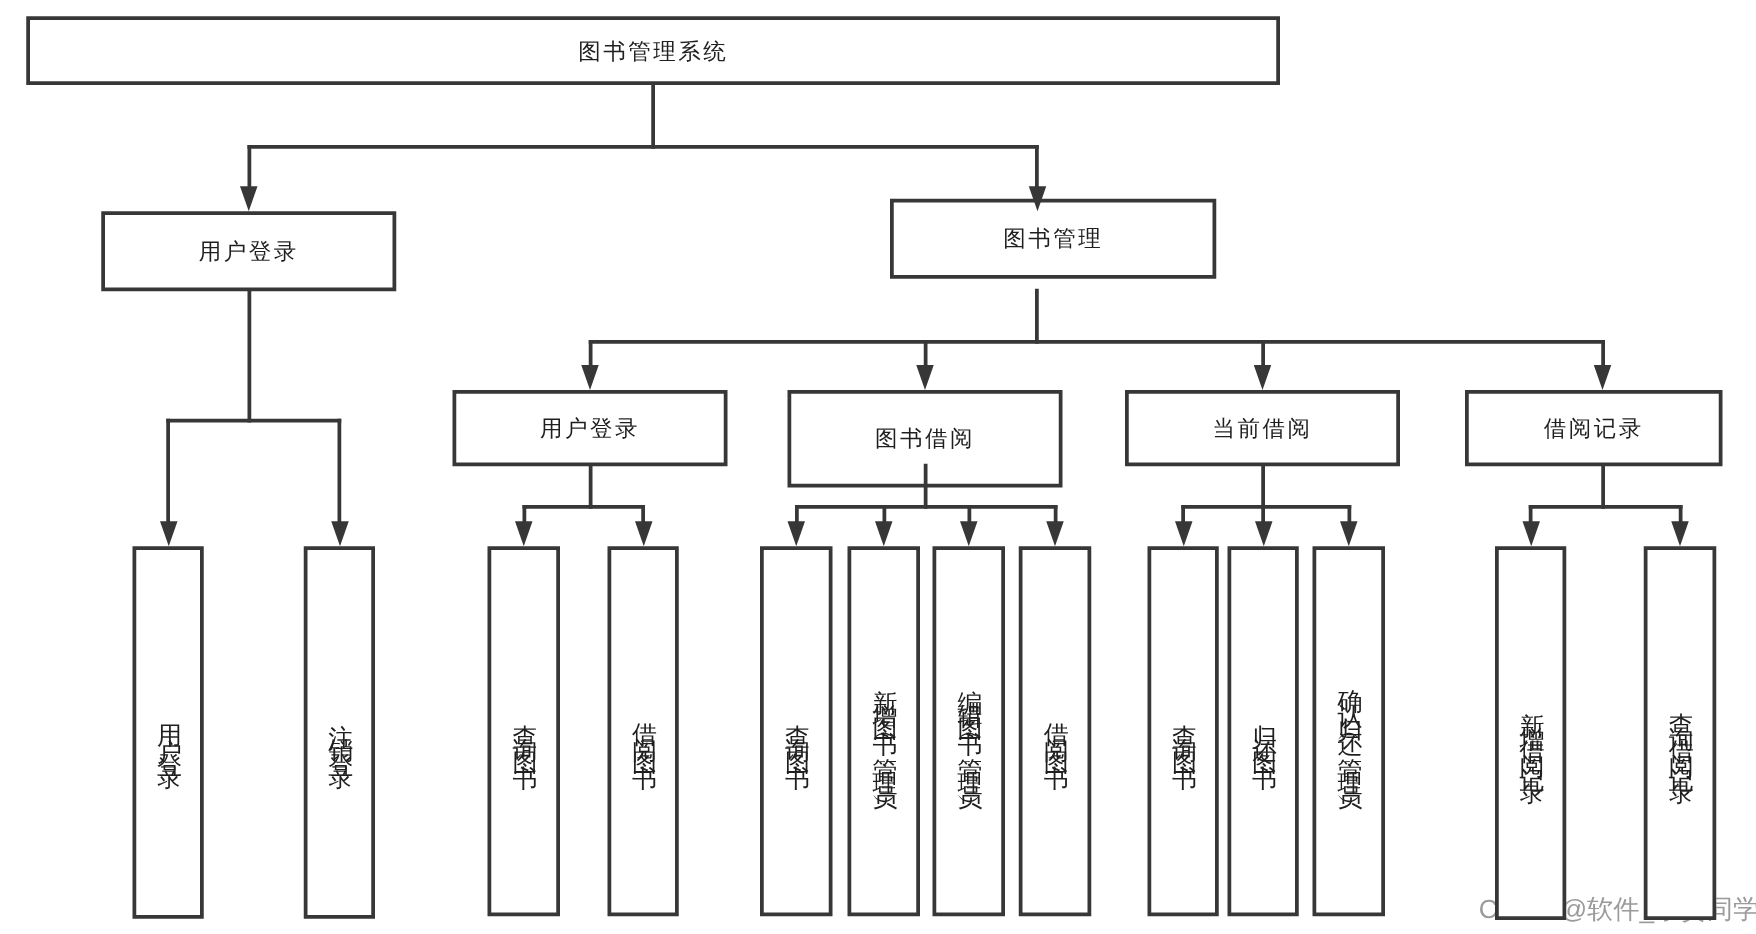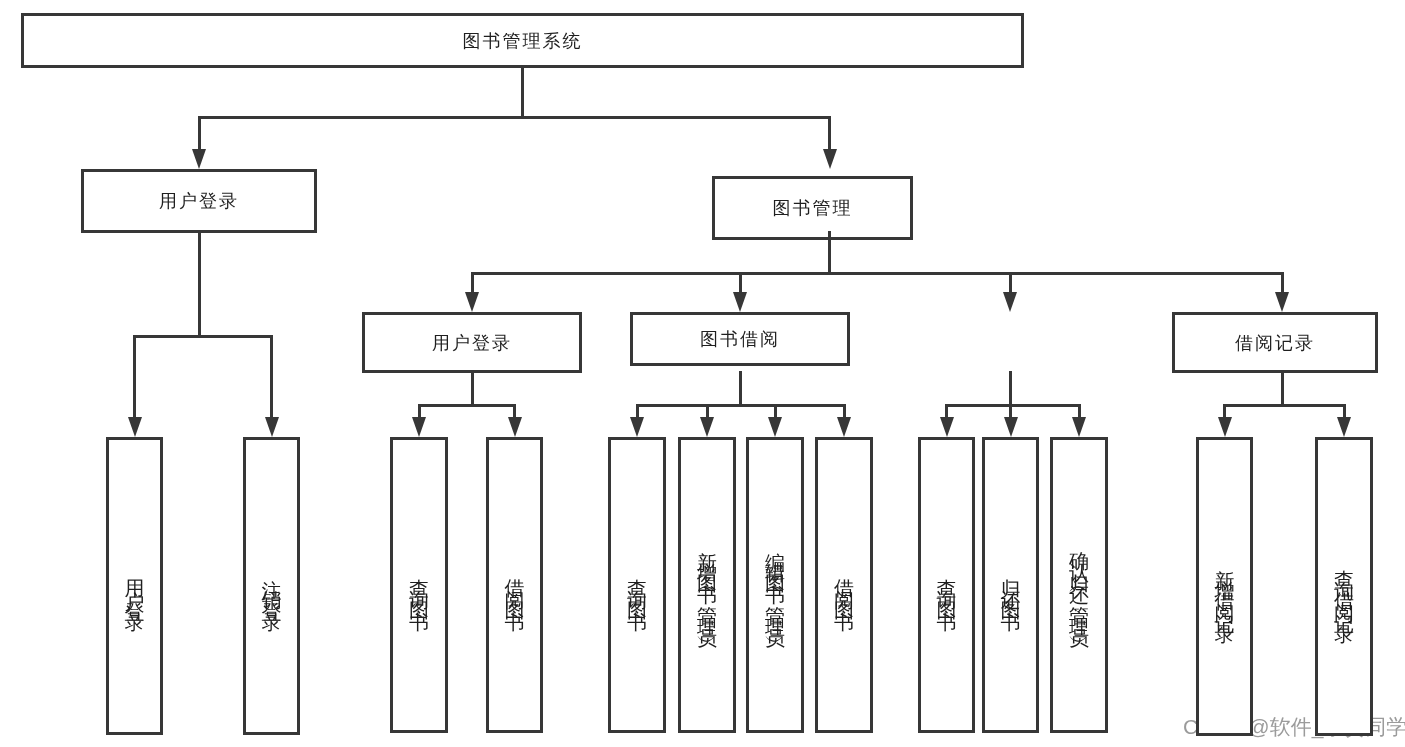--- a/index.html
+++ b/index.html
@@ -60,28 +60,31 @@
 <body>
 
 <div id="canvas">
   <div class="watermark">CSDN @软件_小贺同学</div>
 <div class="node h" style="left: 21px; top: 13px; width: 1003px; height: 55px;">
       <span>图书管理系统</span>
     </div>
     <div class="node h" style="left: 81px; top: 169px; width: 236px; height: 64px;">
       <span>用户登录</span>
     </div>
-    <div class="node h" style="left: 712px; top: 176px; width: 201px; height: 64px;">
+    <div class="node h" style="left: 712px; top: 159px; width: 261px; height: 64px;">
       <span>图书管理</span>
     </div>
     <div class="node h" style="left: 362px; top: 312px; width: 220px; height: 61px;">
       <span>用户登录</span>
     </div>
-    <div class="node h" style="left: 630px; top: 312px; width: 220px; height: 54px; text-align: right;">
+    <div class="node h" style="left: 630px; top: 312px; width: 220px; height: 78px; text-align: right;">
       <span>图书借阅</span>
+    </div>
+    <div class="node h" style="left: 900px; top: 312px; width: 220px; height: 61px;">
+      <span>当前借阅</span>
     </div>
     <div class="node h" style="left: 1172px; top: 312px; width: 206px; height: 61px;">
       <span>借阅记录</span>
     </div>
     <div class="node v" style="left: 106px; top: 437px; width: 57px; height: 298px;">
       <span>用户登录</span>
     </div>
     <div class="node v" style="left: 243px; top: 437px; width: 57px; height: 298px;">
       <span>注销登录</span>
     </div>

